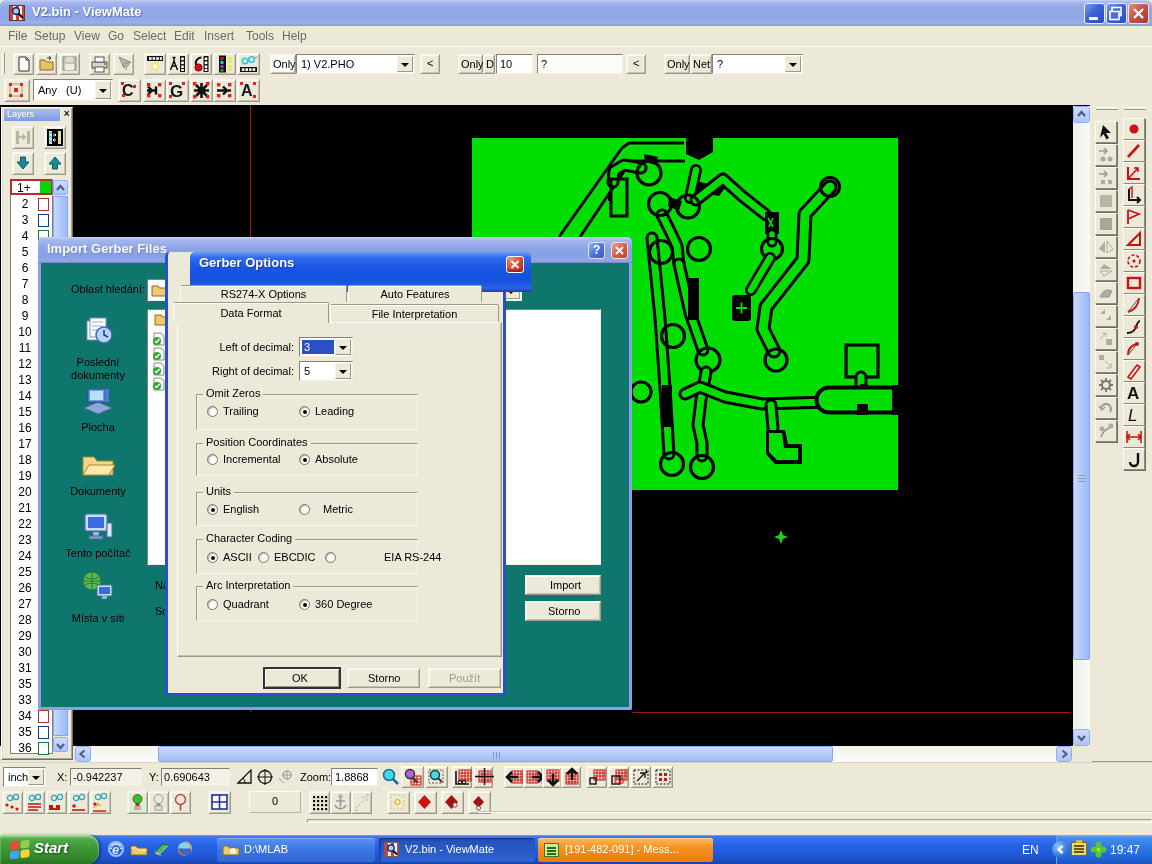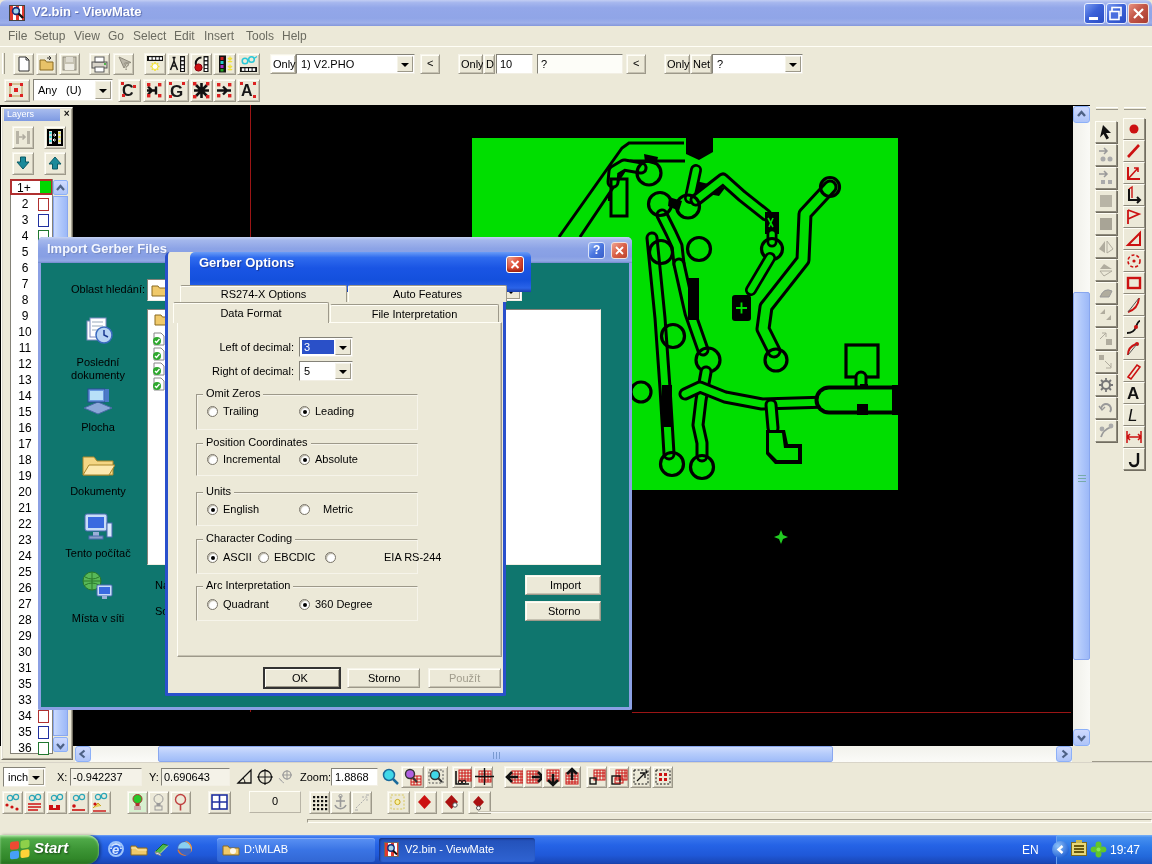--- a/index.html
+++ b/index.html
@@ -873,21 +873,21 @@
 
 <div class="abs" style="left:165px;top:252px;width:341px;height:444px;background:#ece9d8;border:3px solid #2a50cc;border-top:none;border-radius:5px 5px 2px 2px;">
   <div class="abs" style="left:-3px;top:0;width:341px;height:40px;border-radius:5px 5px 0 0;background:linear-gradient(180deg,#6a9cf6 0%,#2f6bee 14%,#1a55e4 40%,#1450dd 70%,#2a63e8 90%,#1a3fae 100%);margin-left:25px;">
     <span class="abs" style="left:9px;top:3px;font-size:13px;font-weight:bold;color:#fff;text-shadow:1px 1px 1px #1a3a9a;">Gerber Options</span>
     <div class="abs" style="left:316px;top:4px;width:18px;height:17px;border-radius:3px;background:linear-gradient(135deg,#f0b0a0,#e2543c 45%,#c03020);border:1px solid #fff;box-shadow:inset 0 -2px 3px #9a2010;"><svg width="16" height="15">
           <path d="M4.5 4 L11.5 11 M11.5 4 L4.5 11" stroke="#fff" stroke-width="2"></path>
         </svg></div>
   </div>
 
   <div class="abs" style="left:12px;top:33px;width:167px;height:17px;background:#ece9d8;border:1px solid #9d998a;border-bottom:none;border-left-color:#fffef6;box-shadow:inset 0 1px 0 #fffef6;border-radius:2px 2px 0 0;text-align:center;font-size:11px;padding-top:2px;">RS274-X Options</div>
-  <div class="abs" style="left:180px;top:33px;width:159px;height:17px;background:#ece9d8;border:1px solid #9d998a;border-bottom:none;border-left-color:#fffef6;box-shadow:inset 0 1px 0 #fffef6;border-radius:2px 2px 0 0;text-align:center;font-size:11px;padding-top:2px;">Auto Features</div>
+  <div class="abs" style="left:180px;top:33px;width:134px;height:17px;background:#ece9d8;border:1px solid #9d998a;border-bottom:none;border-left-color:#fffef6;box-shadow:inset 0 1px 0 #fffef6;border-radius:2px 2px 0 0;text-align:center;font-size:11px;padding-top:2px;">Auto Features</div>
   <div class="abs" style="left:162px;top:52px;width:169px;height:18px;background:#ece9d8;border:1px solid #9d998a;border-bottom:none;border-left-color:#fffef6;box-shadow:inset 0 1px 0 #fffef6;border-radius:2px 2px 0 0;text-align:center;font-size:11px;padding-top:3px;">File Interpretation</div>
   <div class="abs" style="left:9px;top:70px;width:325px;height:335px;border:1px solid;border-color:#fffef6 #9d998a #9d998a #fffef6;box-shadow:inset -1px -1px 0 #c6c2b2;background:#ece9d8;"></div>
   <div class="abs" style="left:5px;top:50px;width:156px;height:21px;background:#ece9d8;border:1px solid #9d998a;border-bottom:none;border-left-color:#fffef6;box-shadow:inset 0 1px 0 #fffef6;border-radius:2px 2px 0 0;text-align:center;font-size:11px;padding-top:4px;">Data Format</div>
   <span class="lbl" style="left:40px;top:89px;width:86px;text-align:right;">Left of decimal:</span>
   <div class="sunk" style="left:131px;top:85px;width:54px;height:20px;">
       <div style="position:absolute;left:2px;top:2px;right:18px;bottom:2px;background:#2a50c8;"></div>
       <span style="position:absolute;left:4px;top:3px;font-size:11px;color:#fff;">3</span>
       <div class="ddbtn">
         <div class="arr" style="left:3px;top:6px;"></div>
       </div>
@@ -987,20 +987,26 @@
       </svg>
     <span class="abs" style="left:27px;top:5px;font-size:11px;color:#fff;">D:\MLAB</span>
   </div>
   <div class="abs" style="left:379px;top:3px;width:156px;height:24px;border-radius:3px;background:linear-gradient(180deg,#2250b8,#2a5cc8 60%,#2f63d2);box-shadow:inset 1px 1px 2px #16307a;">
     <div class="abs" style="left:5px;top:4px;width:15px;height:15px;background:repeating-linear-gradient(90deg,#e23a2e 0 3px,#fff 3px 6px);border:1px solid #666;"></div>
     <svg class="abs" style="left:5px;top:4px" width="15" height="15">
         <circle cx="7" cy="6" r="3.2" fill="#9fd4e8" stroke="#1a2a7a" stroke-width="1.4"></circle>
         <line x1="9" y1="8.5" x2="13" y2="12.5" stroke="#111" stroke-width="2"></line>
       </svg>
     <span class="abs" style="left:26px;top:5px;font-size:11px;color:#fff;">V2.bin - ViewMate</span>
+  </div>
+  <div class="abs" style="left:538px;top:3px;width:175px;height:24px;border-radius:3px;background:linear-gradient(180deg,#fdb95c,#f68f1e 45%,#e87c10);box-shadow:inset 0 1px 0 #fed89a;">
+    <div class="abs" style="left:6px;top:5px;width:15px;height:14px;background:#cfe8a0;border:1px solid #3a7a1a;">
+        <div class="abs" style="left:2px;top:3px;width:9px;height:1.5px;background:#2a6a10;box-shadow:0 3px 0 #2a6a10,0 6px 0 #2a6a10;"></div>
+      </div>
+    <span class="abs" style="left:27px;top:5px;font-size:11px;color:#fff;">[191-482-091] - Mess...</span>
   </div>
   <span class="abs" style="left:1022px;top:8px;font-size:12px;color:#fff;">EN</span>
   <div class="abs" style="left:1056px;top:0;width:96px;height:29px;background:linear-gradient(180deg,#7ab2f8 0%,#4690f0 8%,#2e7ae8 40%,#2268da 75%,#1c55c0 100%);border-left:1px solid #6aa0f0;">
     <div class="abs" style="left:-5px;top:6px;width:17px;height:17px;border-radius:50%;background:radial-gradient(circle at 35% 30%,#8ec2fa,#2a6ad8 70%,#1a4aa8);"><svg width="17" height="17">
           <path d="M10.5 5 l-4 3.5 4 3.5" fill="none" stroke="#fff" stroke-width="2.4"></path>
         </svg></div>
     <div class="abs" style="left:14px;top:7px;width:16px;height:14px;background:#e8d878;border:1px solid #7a6a20;">
         <div class="abs" style="left:2px;top:2px;width:10px;height:1.5px;background:#6a5a10;box-shadow:0 3px 0 #6a5a10,0 6px 0 #6a5a10;"></div>
         <div class="abs" style="left:4px;top:-3px;width:6px;height:3px;background:#c8b850;"></div>
       </div>

